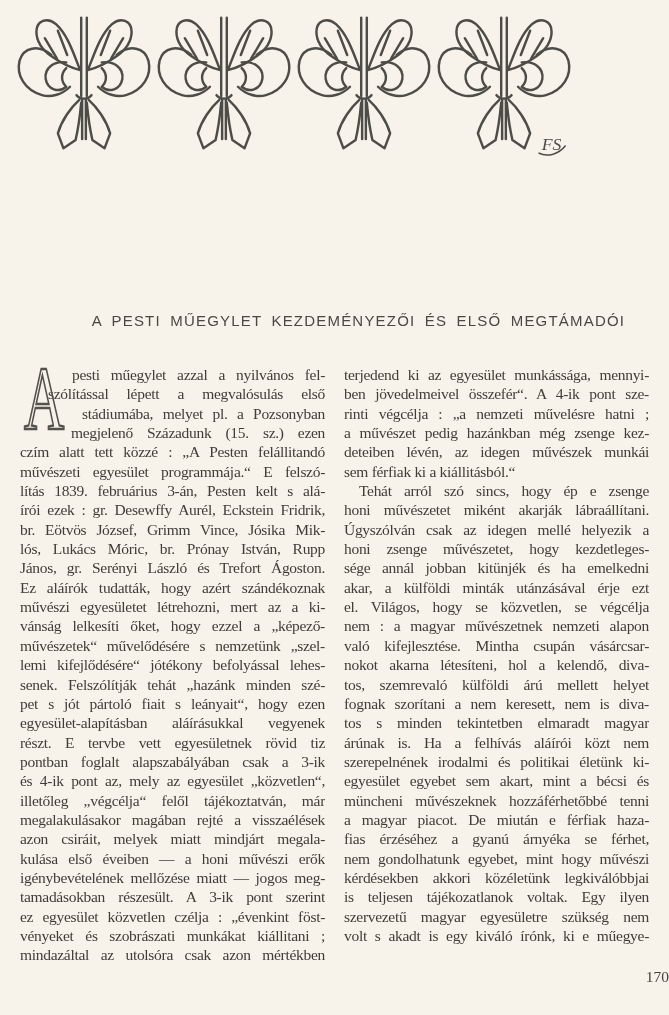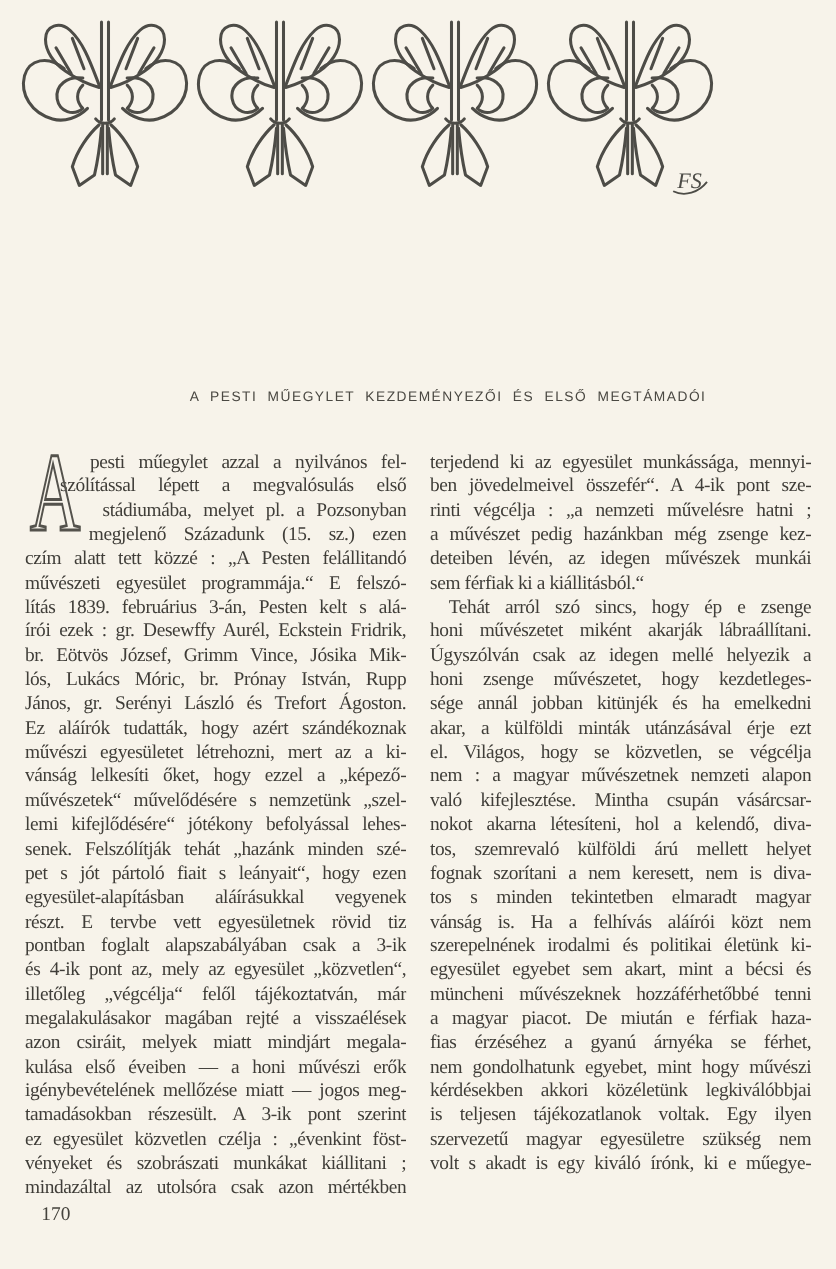--- a/index.html
+++ b/index.html
@@ -18,21 +18,21 @@
     padding:8px 16px 0 14px;
     height:152px;
   }
   .orn{width:140px;height:150px;}
   .orn path, .orn use{color:#4d4c47;}
   
   .title{
     margin-top:152px;
     text-align:center;
     font-family:"Liberation Sans", sans-serif;
-    font-size:11px;
+    font-size:15px;
     font-weight:500;
     letter-spacing:1.2px;
     word-spacing:4px;
     color:#4a4842;
     padding-left:48px;
   }
   
   .columns{
     display:flex;
     gap:19px;
@@ -60,20 +60,21 @@
   .dc3{margin-left:51px;}
   .dropcap{
     position:absolute;
     left:1px; top:2px;
     width:46px; height:66px;
   }
   .page-number{
     margin:3px 0 0 33px;
     font-size:15.5px;
     color:#45433d;
+    text-align:right;
   }
 </style>
 </head>
 <body>
 
 <svg width="0" height="0" style="position:absolute" aria-hidden="true">
   <defs>
     <g id="orn-shape" fill="none" stroke="currentColor" stroke-width="2.6" stroke-linecap="round" stroke-linejoin="round">
 
       <path d="M72,10 L72,94"></path>
@@ -174,21 +175,21 @@
       <div class="line">honi zsenge művészetet, hogy kezdetleges-</div>
       <div class="line">sége annál jobban kitünjék és ha emelkedni</div>
       <div class="line">akar, a külföldi minták utánzásával érje ezt</div>
       <div class="line">el. Világos, hogy se közvetlen, se végcélja</div>
       <div class="line">nem : a magyar művészetnek nemzeti alapon</div>
       <div class="line">való kifejlesztése. Mintha csupán vásárcsar-</div>
       <div class="line">nokot akarna létesíteni, hol a kelendő, diva-</div>
       <div class="line">tos, szemrevaló külföldi árú mellett helyet</div>
       <div class="line">fognak szorítani a nem keresett, nem is diva-</div>
       <div class="line">tos s minden tekintetben elmaradt magyar</div>
-      <div class="line">vánság is. Ha a felhívás aláírói közt nem</div>
+      <div class="line">árúnak is. Ha a felhívás aláírói közt nem</div>
       <div class="line">szerepelnének irodalmi és politikai életünk ki-</div>
       <div class="line">egyesület egyebet sem akart, mint a bécsi és</div>
       <div class="line">müncheni művészeknek hozzáférhetőbbé tenni</div>
       <div class="line">a magyar piacot. De miután e férfiak haza-</div>
       <div class="line">fias érzéséhez a gyanú árnyéka se férhet,</div>
       <div class="line">nem gondolhatunk egyebet, mint hogy művészi</div>
       <div class="line">kérdésekben akkori közéletünk legkiválóbbjai</div>
       <div class="line">is teljesen tájékozatlanok voltak. Egy ilyen</div>
       <div class="line">szervezetű magyar egyesületre szükség nem</div>
       <div class="line">volt s akadt is egy kiváló írónk, ki e műegye-</div>

